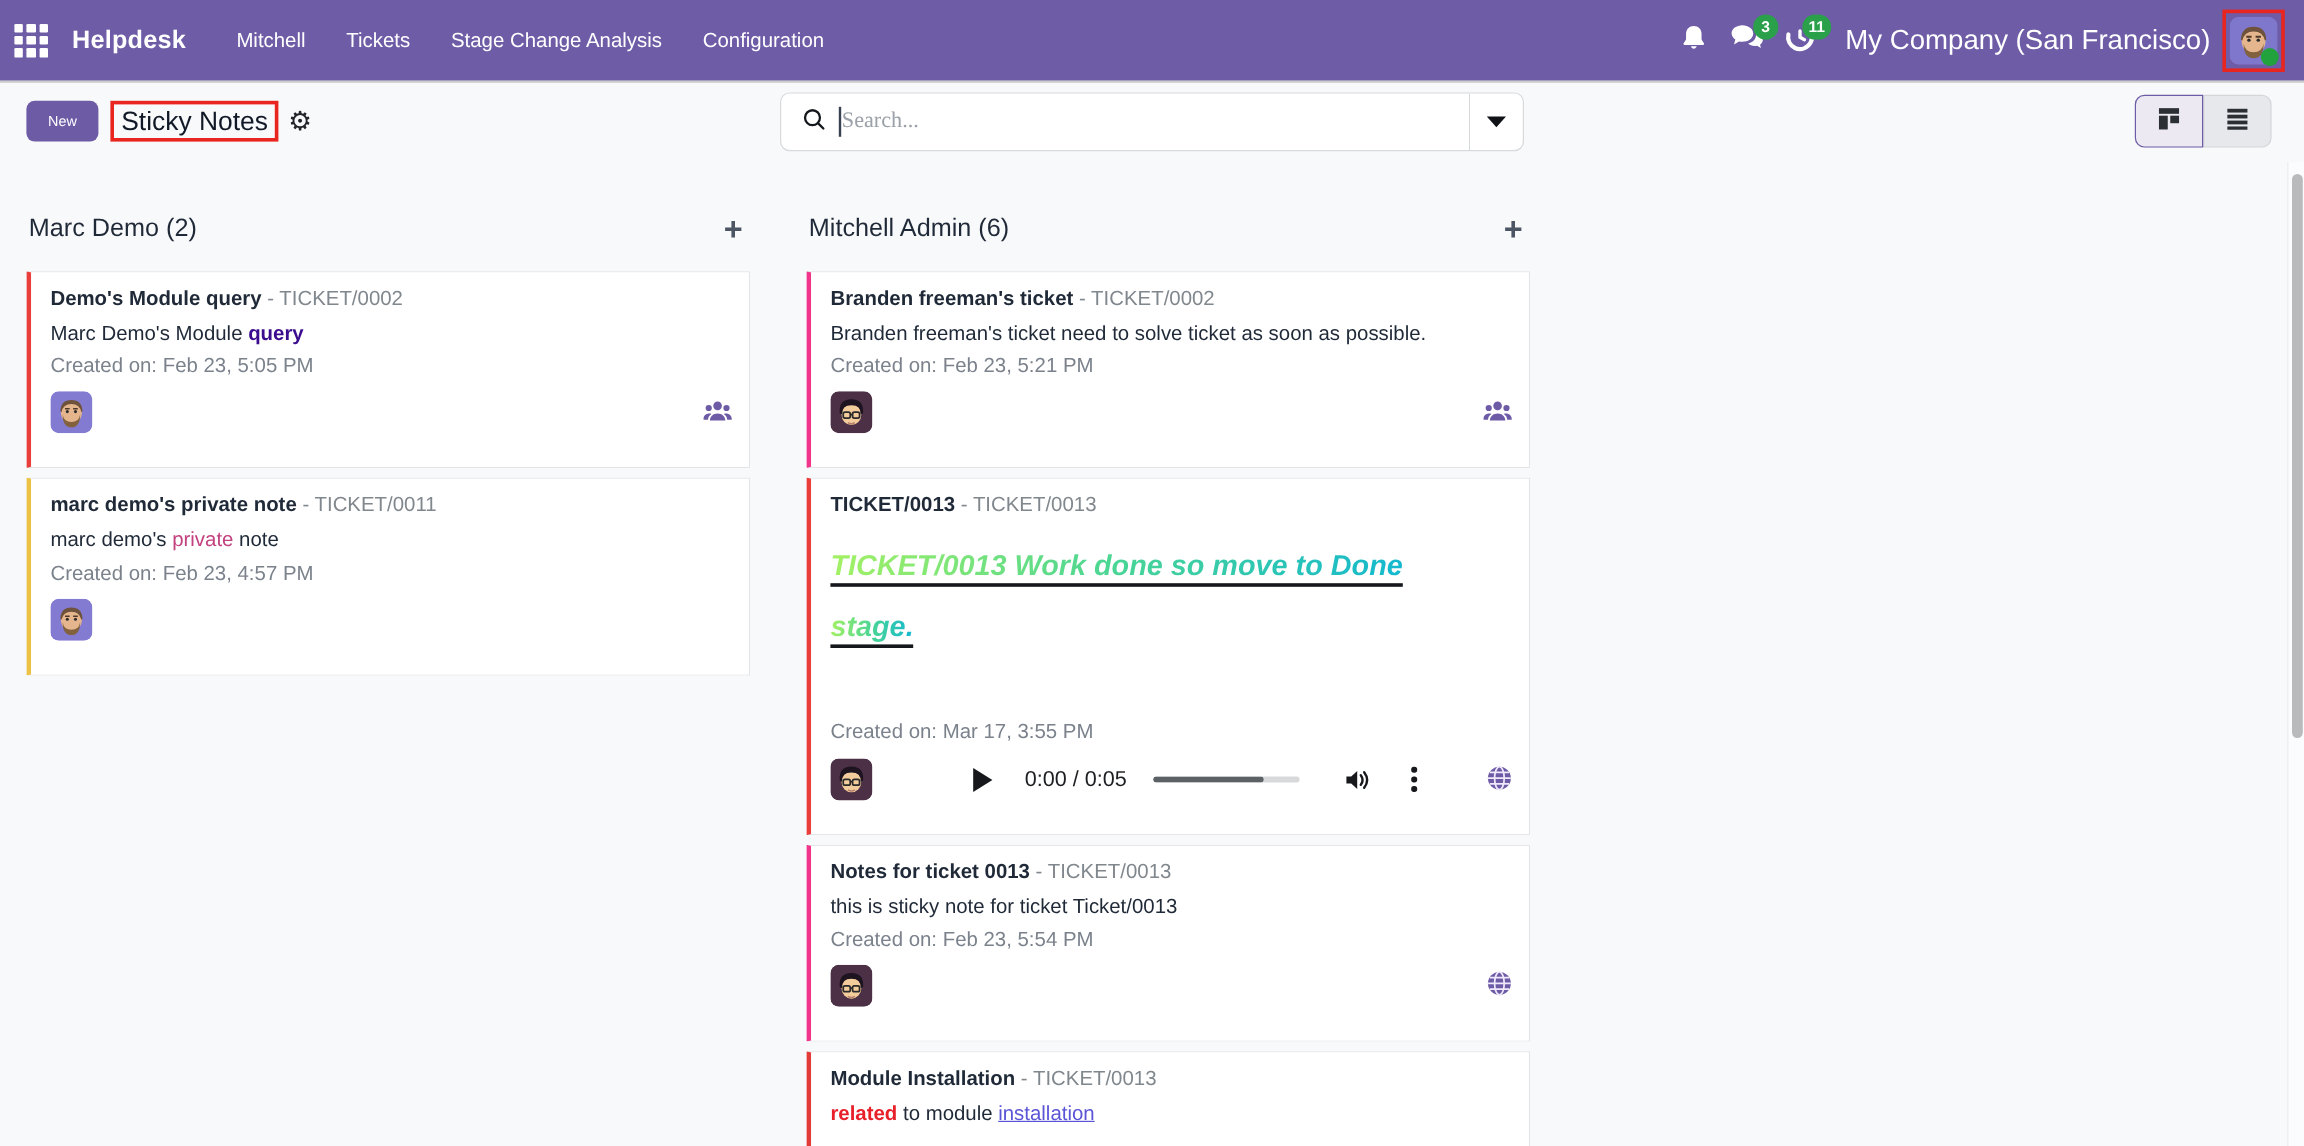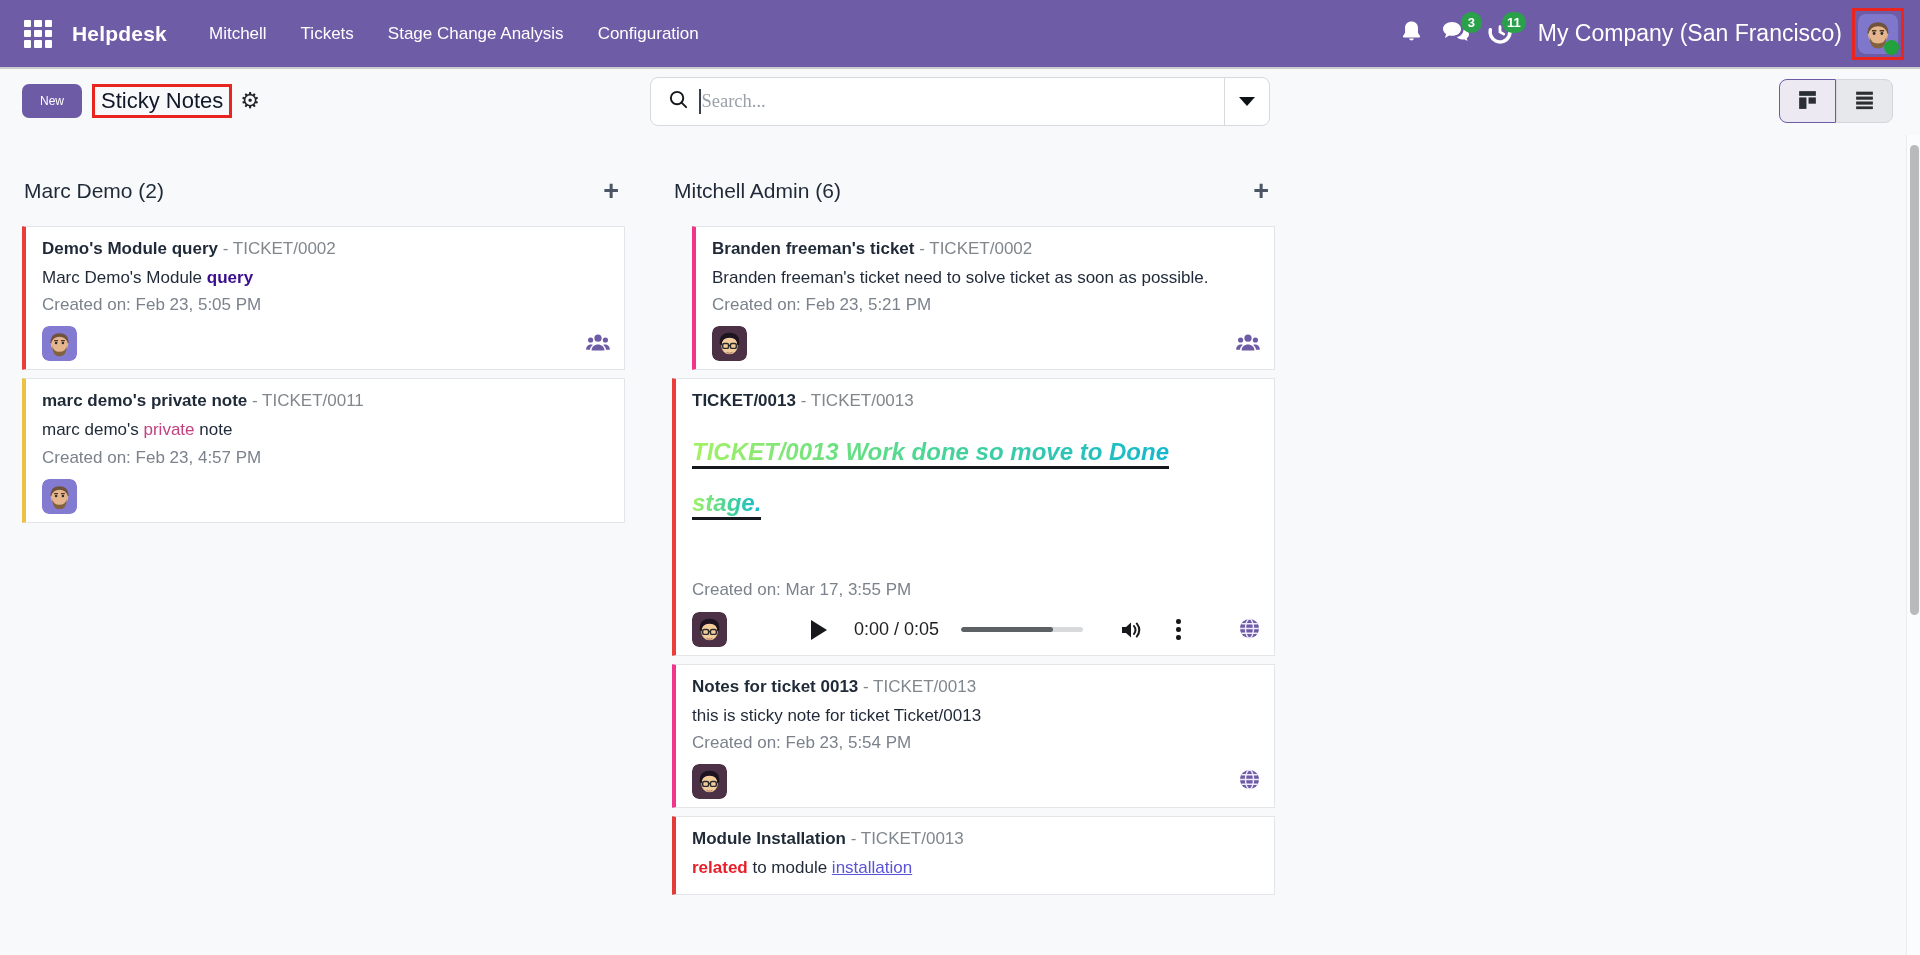--- a/index.html
+++ b/index.html
@@ -1,21 +1,21 @@
 <!DOCTYPE html>
 <html><head>
 <meta charset="utf-8">
 <style>
   * { box-sizing: border-box; margin: 0; padding: 0; }
   html,body { width:1920px; height:955px; overflow:hidden; }
   body { font-family:"Liberation Sans", sans-serif; background:#f8f9fa; position:relative; }
 
   
   .topbar { height:67px; background:#6e5ca6; display:flex; align-items:center;
-            color:#fff; padding:0 12px 0 24px; box-shadow:0 2px 0 rgba(0,0,0,.18); position:relative; z-index:5;}
+            color:#fff; padding:0 12px 0 12px; box-shadow:0 2px 0 rgba(0,0,0,.18); position:relative; z-index:5;}
   .apps-grid { width:28px; height:28px; display:grid; grid-template-columns:repeat(3,1fr);
                grid-template-rows:repeat(3,1fr); gap:3px; cursor:pointer; }
   .apps-grid span { background:#fff; border-radius:1px; }
   .brand { font-size:21px; font-weight:700; margin:0 28px 0 20px; letter-spacing:.2px; }
   .nav-menu { display:flex; gap:6px; font-size:17px; }
   .nav-item { padding:9px 14px; border-radius:6px; cursor:pointer; white-space:nowrap; }
   .nav-right { margin-left:auto; display:flex; align-items:center; }
   .icon-btn { position:relative; width:44px; height:44px; display:flex; align-items:center;
               justify-content:center; cursor:pointer; }
   .badge { position:absolute; top:0px; right:-4px; background:#2ba04b; color:#fff; font-size:13px;
@@ -57,21 +57,21 @@
   
   .board { position:absolute; top:135px; left:0; right:14px; bottom:0; display:flex;
            padding-left:22px; gap:47px; overflow:hidden; }
   .column { width:603px; flex:none; }
   .col-header { display:flex; align-items:center; justify-content:space-between;
                 margin:44px 6px 23px 2px; }
   .col-title { font-size:21px; color:#1f2937; }
   .col-add { font-size:27px; color:#4b5563; font-weight:600; line-height:20px; cursor:pointer; }
 
   .card { background:#fff; border:1px solid #e3e5e9; border-left:4px solid #ccc; border-radius:1px;
-          padding:12px 14px 8px 16px; margin-bottom:8px; font-size:17px; color:#1f2937; }
+          padding:12px 14px 28px 16px; margin-bottom:8px; font-size:17px; color:#1f2937; }
   .card-title { font-weight:700; }
   .card-ref { color:#80878d; }
   .card-ref::before { content:" - "; }
   .card-body { margin:6px 0 4px; line-height:1.55; max-width:527px; }
   .card-body.has-gradient { line-height:2.1; margin:16px 0 52px; }
   .sg-bold-purple { font-weight:700; color:#3b0d8e; }
   .sg-pink { color:#c2417f; }
   .sg-bold-red { font-weight:700; color:#e8202a; }
   .sg-link { color:#5a54d6; text-decoration:underline; cursor:pointer; }
   .sg-gradient { font-size:24px; font-weight:700; font-style:italic;
@@ -268,21 +268,21 @@
           </span>
           <div class="foot-icon"></div>
         </div>
       </div>
     </div>
     <div class="column">
       <div class="col-header">
         <div class="col-title">Mitchell Admin (6)</div>
         <div class="col-add">+</div>
       </div>
-      <div class="card" style="border-left-color: rgb(240, 53, 139); margin-left: 20px;">
+      <div class="card" style="border-left-color: rgb(240, 53, 139);">
         <div class="card-title-line"><span class="card-title">Branden freeman's ticket</span><span class="card-ref">TICKET/0002</span></div>
         <p class="card-body"><span>Branden freeman's ticket need to solve ticket as soon as possible.</span></p>
         <div class="created">Created on: Feb 23, 5:21 PM</div>
         <div class="card-footer">
           <span>
             <svg class="avatar" viewBox="0 0 36 36">
               <rect width="36" height="36" rx="7" fill="#4c3046"></rect>
               <ellipse cx="18" cy="20" rx="8.5" ry="9" fill="#f3cc9c"></ellipse>
               <path d="M8 19 q-1-12 10-12 q11 0 10 12 l-2 1 q.5-8-8-8 q-8.5 0-8 8 z" fill="#1d1420"></path>
               <rect x="11" y="18" width="6" height="5" rx="1.5" fill="none" stroke="#2a2a2a" stroke-width="1.5"></rect>

